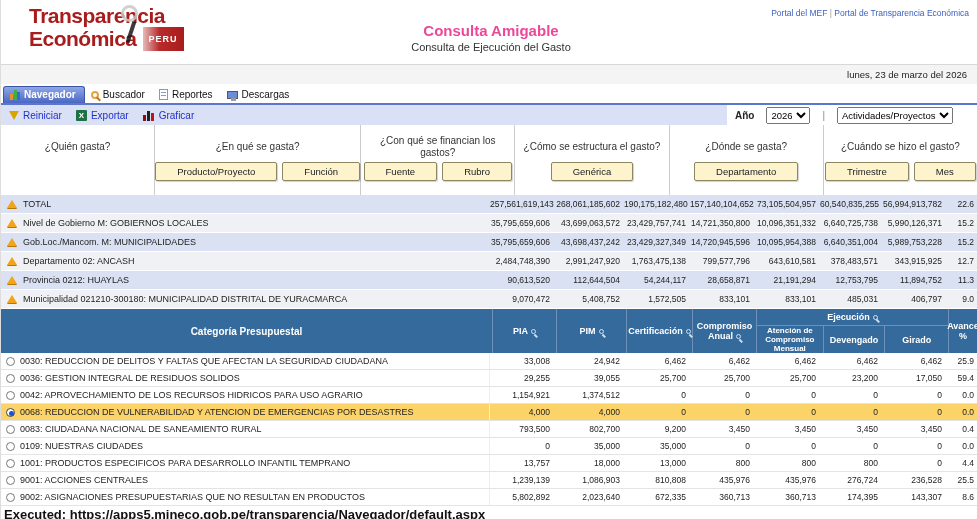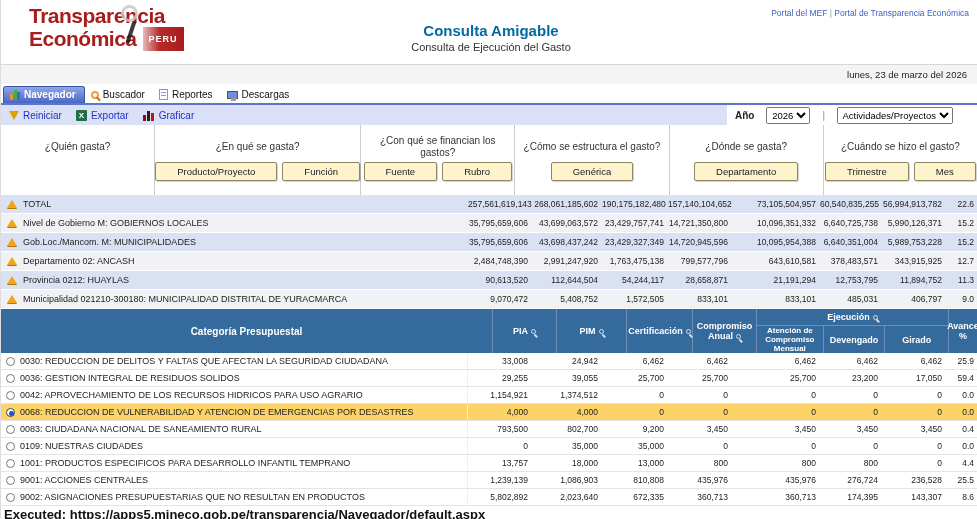--- a/index.html
+++ b/index.html
@@ -9,21 +9,21 @@
 
   
   .top-header { height:64px; position:relative; background:#fff; }
   .logo { position:absolute; left:28px; top:5px; line-height:22px; color:#a81c1c; font-weight:bold; }
   .logo .l1 { font-size:21px; letter-spacing:-0.5px; }
   .logo .l2 { font-size:21px; letter-spacing:-0.5px; display:flex; align-items:center; gap:6px; }
   .logo-badge { display:inline-block; background:linear-gradient(90deg,#e5b9b9,#b92b2b 40%,#a81c1c); color:#fff; font-size:9px; font-weight:bold; padding:1px 6px; letter-spacing:1px; }
   .magnifier { position:absolute; left:92px; top:0px; width:17px; height:17px; border:3px solid #c9c9c9; border-radius:50%; opacity:.85; }
   .magnifier::after { content:""; position:absolute; left:5px; top:13px; width:4px; height:22px; background:#1a1a1a; transform:rotate(18deg); }
   .title-block { position:absolute; left:330px; width:320px; top:22px; text-align:center; }
-  .title-block .t1 { font-size:15px; font-weight:bold; color:#0369a1; }
+  .title-block .t1 { font-size:15px; font-weight:bold; color:#ec4899; }
   .title-block .t2 { font-size:11px; color:#333; margin-top:2px; }
   .portal-links { position:absolute; right:8px; top:8px; font-size:8.5px; color:#999; }
   .portal-links a { color:#3b5fc0; text-decoration:none; cursor:pointer; }
 
   
   .date-bar { height:20px; background:#f4f4f4; border-top:1px solid #d8d8d8; display:flex; align-items:center; justify-content:flex-end; padding-right:10px; font-size:9.5px; color:#222; }
 
   
   .tab-bar { height:19px; display:flex; align-items:flex-end; padding-left:2px; background:#fff; }
   .tab { display:flex; align-items:center; gap:4px; font-size:10px; padding:2px 8px 3px 6px; cursor:pointer; color:#111; }
@@ -46,39 +46,39 @@
   .action-left { flex:1; background:#dae0f5; display:flex; align-items:center; gap:14px; padding-left:8px; }
   .action-item { display:flex; align-items:center; gap:4px; font-size:10px; color:#2230cc; cursor:pointer; }
   .ic-funnel { width:0; height:0; border-left:5px solid transparent; border-right:5px solid transparent; border-top:9px solid #d8a400; }
   .ic-excel { width:11px; height:11px; background:#1e7145; color:#fff; font-size:8px; font-weight:bold; display:flex; align-items:center; justify-content:center; border-radius:1px; }
   .ic-chart { width:12px; height:11px; display:flex; align-items:flex-end; gap:1px; }
   .ic-chart i:nth-child(1){ width:3px; height:6px; background:#8b0f0f; }
   .ic-chart i:nth-child(2){ width:3px; height:10px; background:#222; }
   .ic-chart i:nth-child(3){ width:3px; height:8px; background:#c01414; }
   .action-right { width:250px; background:#fff; display:flex; align-items:center; justify-content:flex-end; gap:12px; padding-right:24px; font-size:10px; }
   .action-right .yr-label { font-weight:bold; }
-  .action-right select { font-size:9.5px; height:17px; font-family:"Liberation Sans",sans-serif;text-align:right; }
+  .action-right select { font-size:9.5px; height:17px; font-family:"Liberation Sans",sans-serif; }
   .sep { color:#888; }
 
   
   .filters { height:70px; display:flex; background:#fff; }
   .fcol { flex:1; border-right:1px solid #ccc; display:flex; flex-direction:column; align-items:center; padding-top:10px; }
   .fcol:last-child { border-right:none; }
   .fq { font-size:10px; color:#333; text-align:center; min-height:24px; line-height:12px; padding:0 8px; display:flex; align-items:center; }
   .fbtns { display:flex; gap:5px; margin-top:3px; }
   .fbtn { font-size:9.5px; color:#222; background:#fdf3cd; border:1px solid #8e865e; border-radius:2px; padding:3px 21px; cursor:pointer; box-shadow:1px 1px 1px rgba(0,0,0,.18); white-space:nowrap; }
 
   
   .cells { display:flex; height:100%; align-items:center; }
   .cells span { font-size:8.5px; text-align:right; padding-right:4px; white-space:nowrap; overflow:hidden; }
   .cells span:nth-child(1){ width:64px; }
   .cells span:nth-child(2){ width:70px; }
   .cells span:nth-child(3){ width:66px; }
   .cells span:nth-child(4){ width:64px; }
-  .cells span:nth-child(5){ width:88px; }
+  .cells span:nth-child(5){ width:66px; }
   .cells span:nth-child(6){ width:62px; }
   .cells span:nth-child(7){ width:64px; }
   .cells span:nth-child(8){ width:31px; padding-right:3px; }
 
   
   .bc-row { height:19px; display:flex; align-items:center; border-bottom:1px solid #fff; cursor:pointer; }
   .bc-row:nth-child(odd){ background:#d9e1f2; }
   .bc-row:nth-child(even){ background:#f0f1f4; }
   .bc-label { flex:1; display:flex; align-items:center; gap:6px; padding-left:6px; font-size:9px; color:#222; white-space:nowrap; overflow:hidden; }
   .tri { width:0; height:0; border-left:5px solid transparent; border-right:5px solid transparent; border-bottom:8px solid #f2a51a; filter:drop-shadow(0 1px 0 #b97700); }

